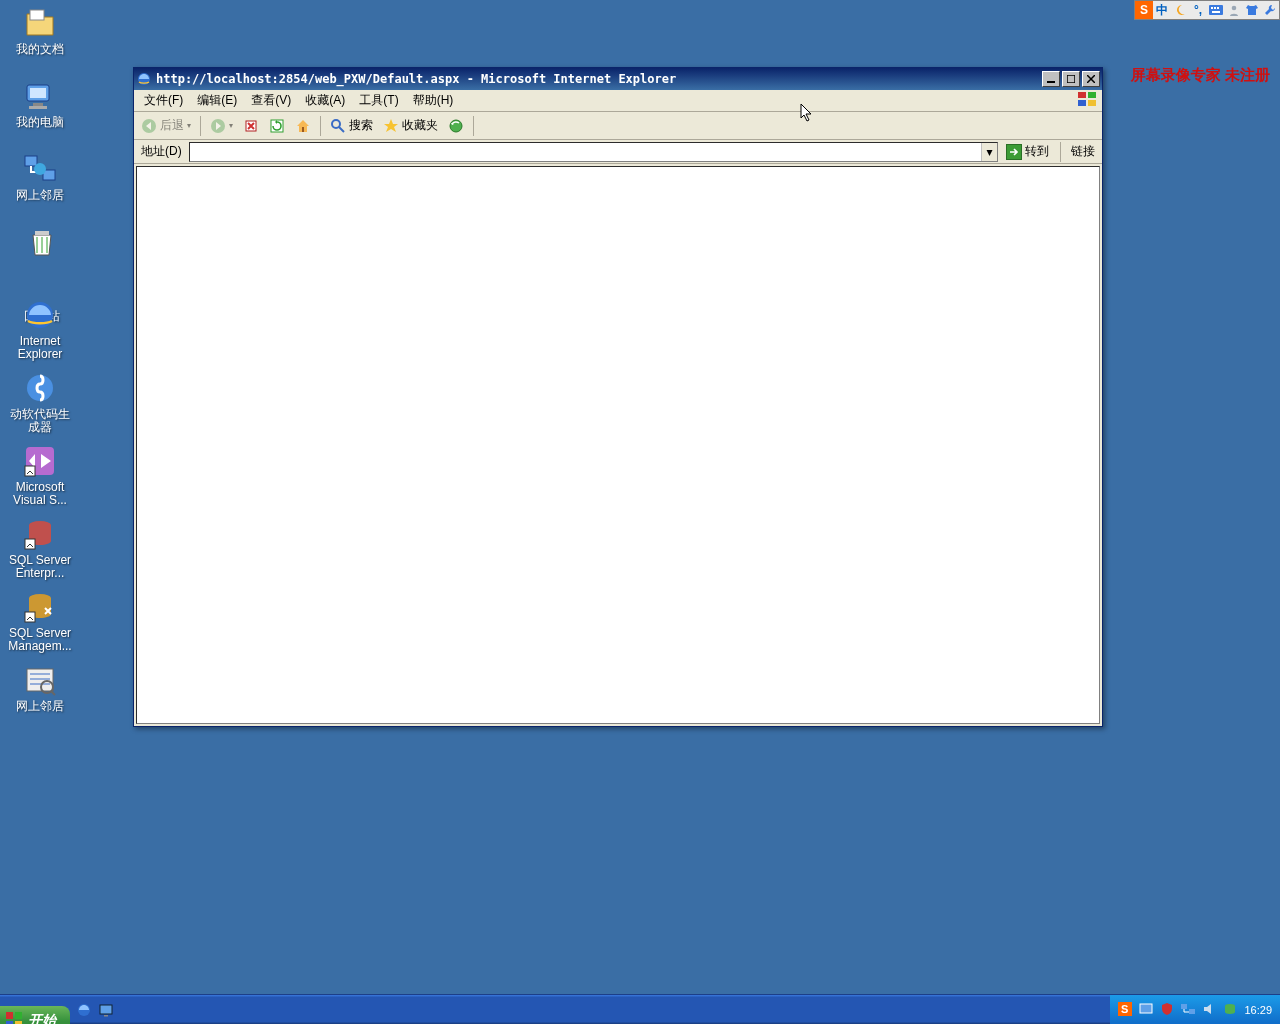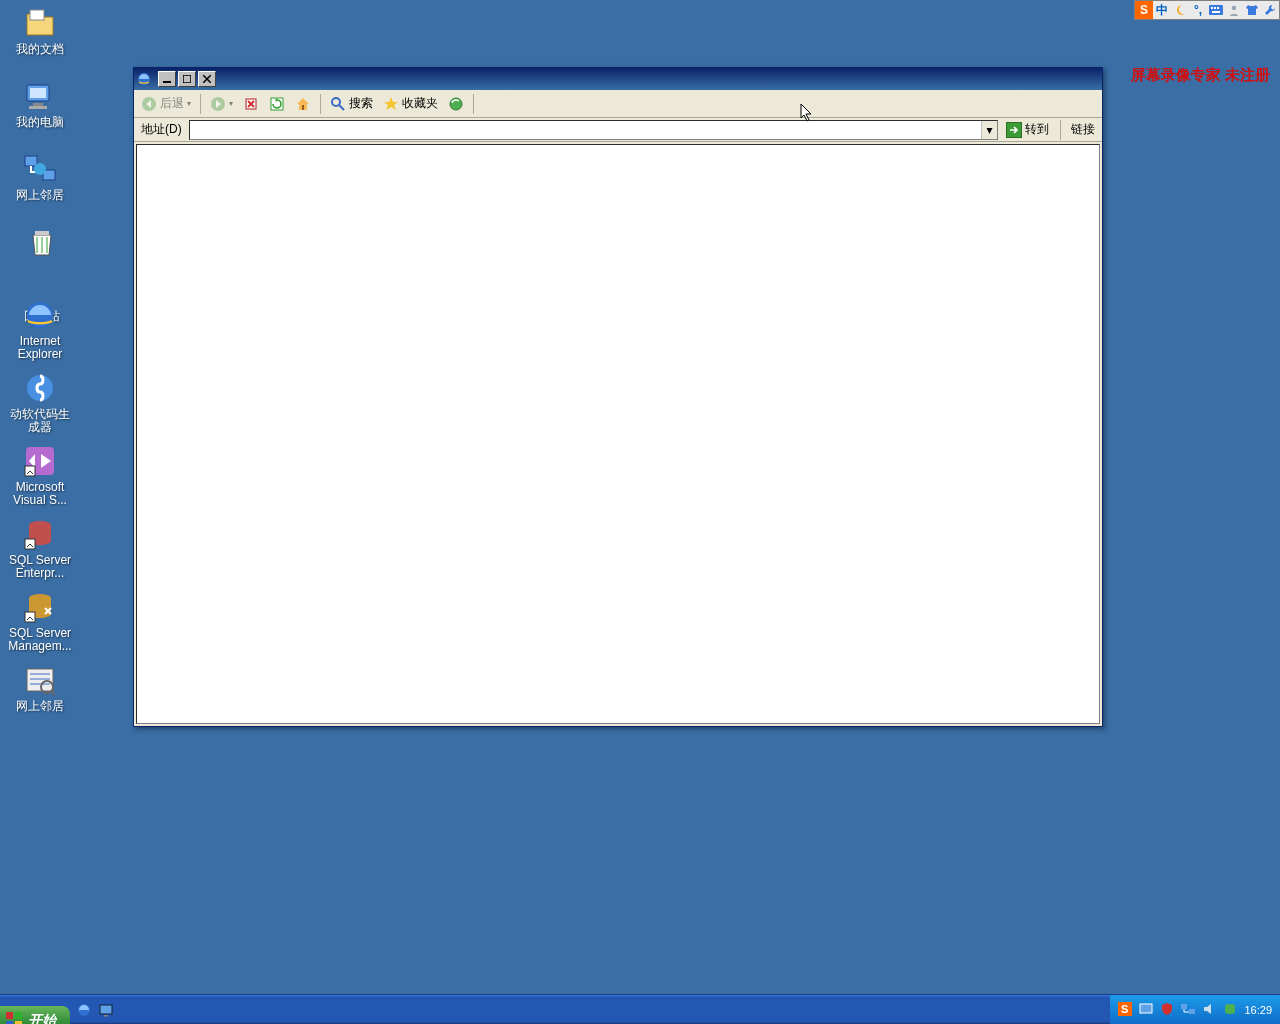--- a/index.html
+++ b/index.html
@@ -277,37 +277,54 @@
 
 <div class="ie-window">
   <div class="titlebar">
     <span class="ie-ico">
       <svg viewBox="0 0 16 16" width="16" height="16">
           <circle cx="8" cy="8" r="6" fill="#2f6fd0"></circle>
           <path d="M3 8c0-2.5 2-5 5-5s5 2.5 5 5H3z" fill="#8fc3ff"></path>
           <path d="M3 11c2 1.5 8 1.5 10 0" stroke="#ffc52f" fill="none" stroke-width="1.4"></path>
         </svg>
     </span>
+    <span class="title">http://localhost:2854/web_PXW/Default.aspx - Microsoft Internet Explorer</span>
     <div class="win-btn">
         <svg width="8" height="8">
           <rect x="0" y="6" width="8" height="2" fill="#000"></rect>
         </svg>
       </div>
     <div class="win-btn">
         <svg width="8" height="8">
           <rect x="0" y="0" width="8" height="8" fill="none" stroke="#000" stroke-width="1.5"></rect>
         </svg>
       </div>
     <div class="win-btn">
         <svg width="8" height="8">
           <path d="M0 0l8 8M8 0L0 8" stroke="#000" stroke-width="1.5"></path>
         </svg>
       </div>
   </div>
 
+  <div class="menubar">
+    <span class="menu-item">文件(F)</span>
+    <span class="menu-item">编辑(E)</span>
+    <span class="menu-item">查看(V)</span>
+    <span class="menu-item">收藏(A)</span>
+    <span class="menu-item">工具(T)</span>
+    <span class="menu-item">帮助(H)</span>
+    <span class="flag">
+      <svg viewBox="0 0 20 16" width="20" height="16">
+          <rect x="0" y="0" width="8" height="6" fill="#d03030"></rect>
+          <rect x="10" y="0" width="8" height="6" fill="#30b030"></rect>
+          <rect x="0" y="8" width="8" height="6" fill="#3060d0"></rect>
+          <rect x="10" y="8" width="8" height="6" fill="#f0c030"></rect>
+        </svg>
+    </span>
+  </div>
 
   <div class="toolbar">
     <div class="tbtn disabled">
       <span class="ticon">
           <svg viewBox="0 0 16 16">
             <circle cx="8" cy="8" r="7" fill="#5fa85f"></circle>
             <path d="M10 4l-5 4 5 4z" fill="#fff"></path>
           </svg>
         </span>
       <span>后退</span>

